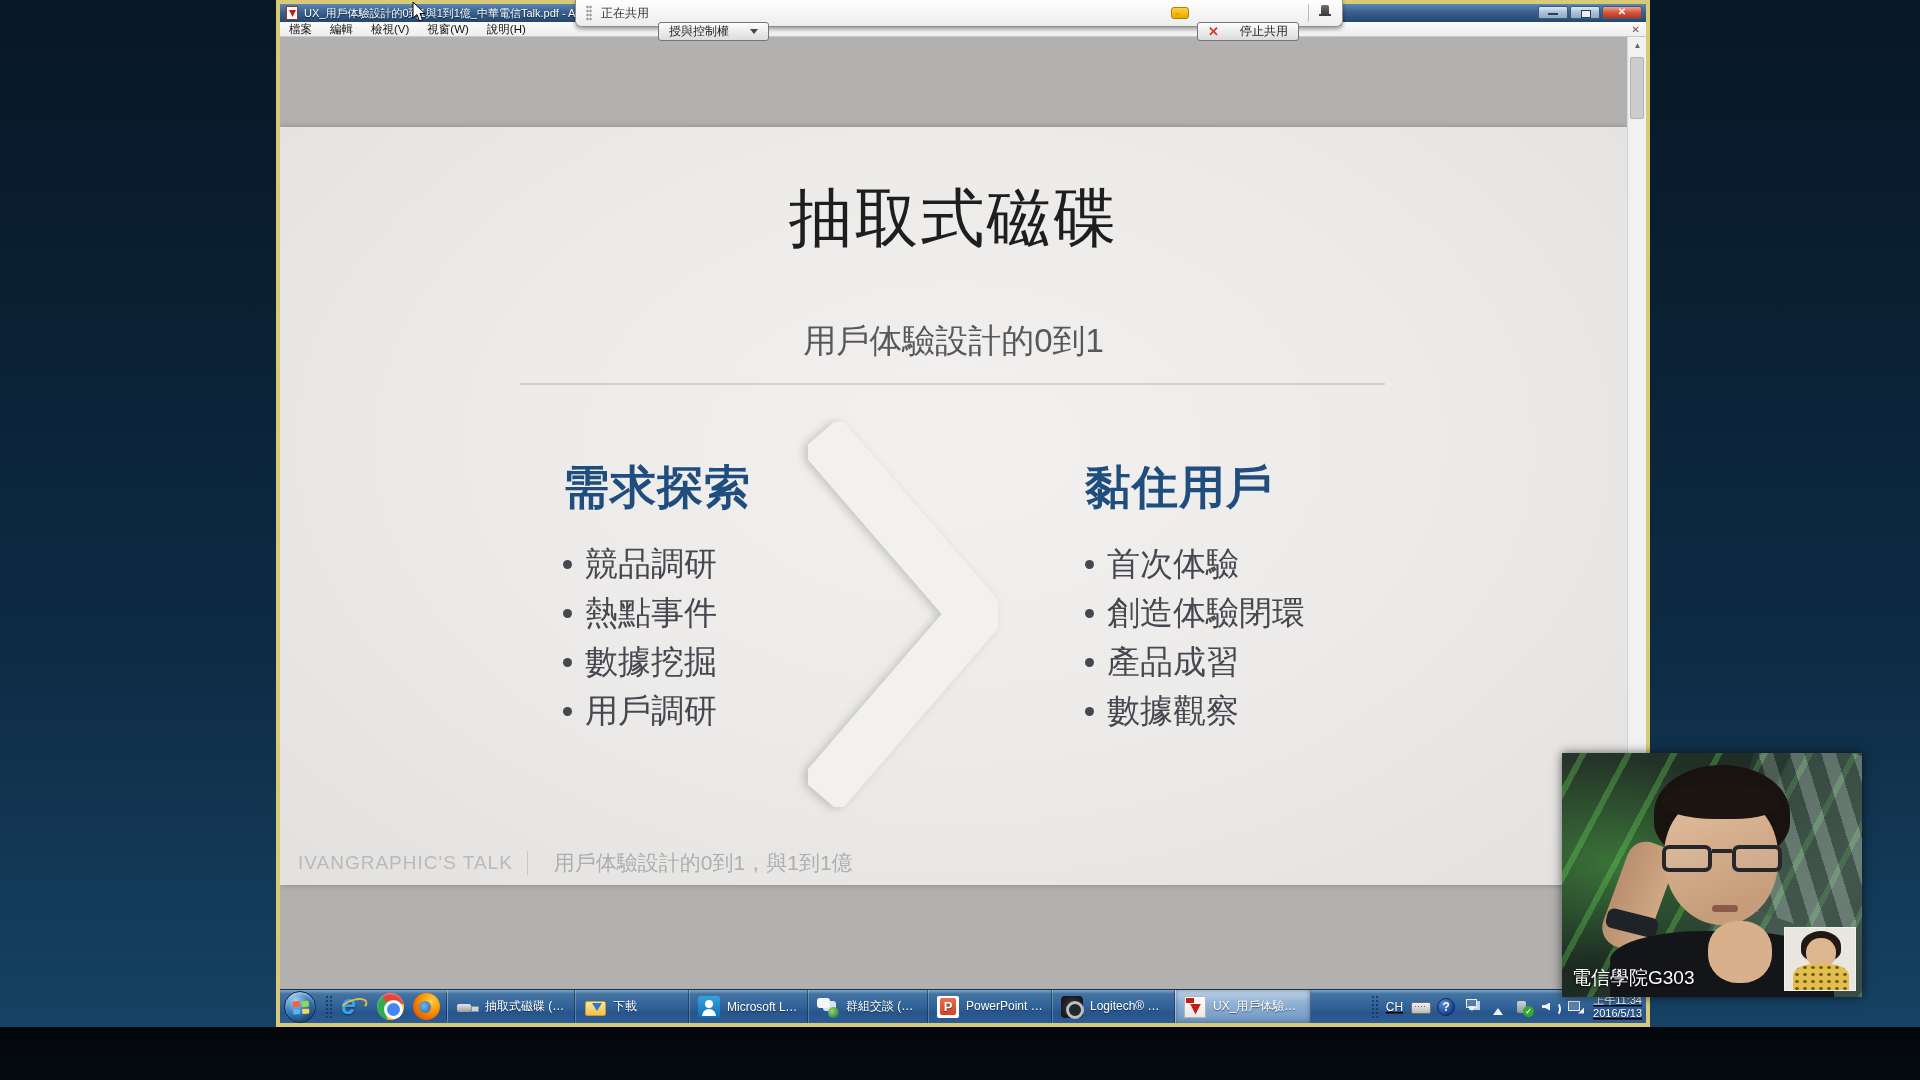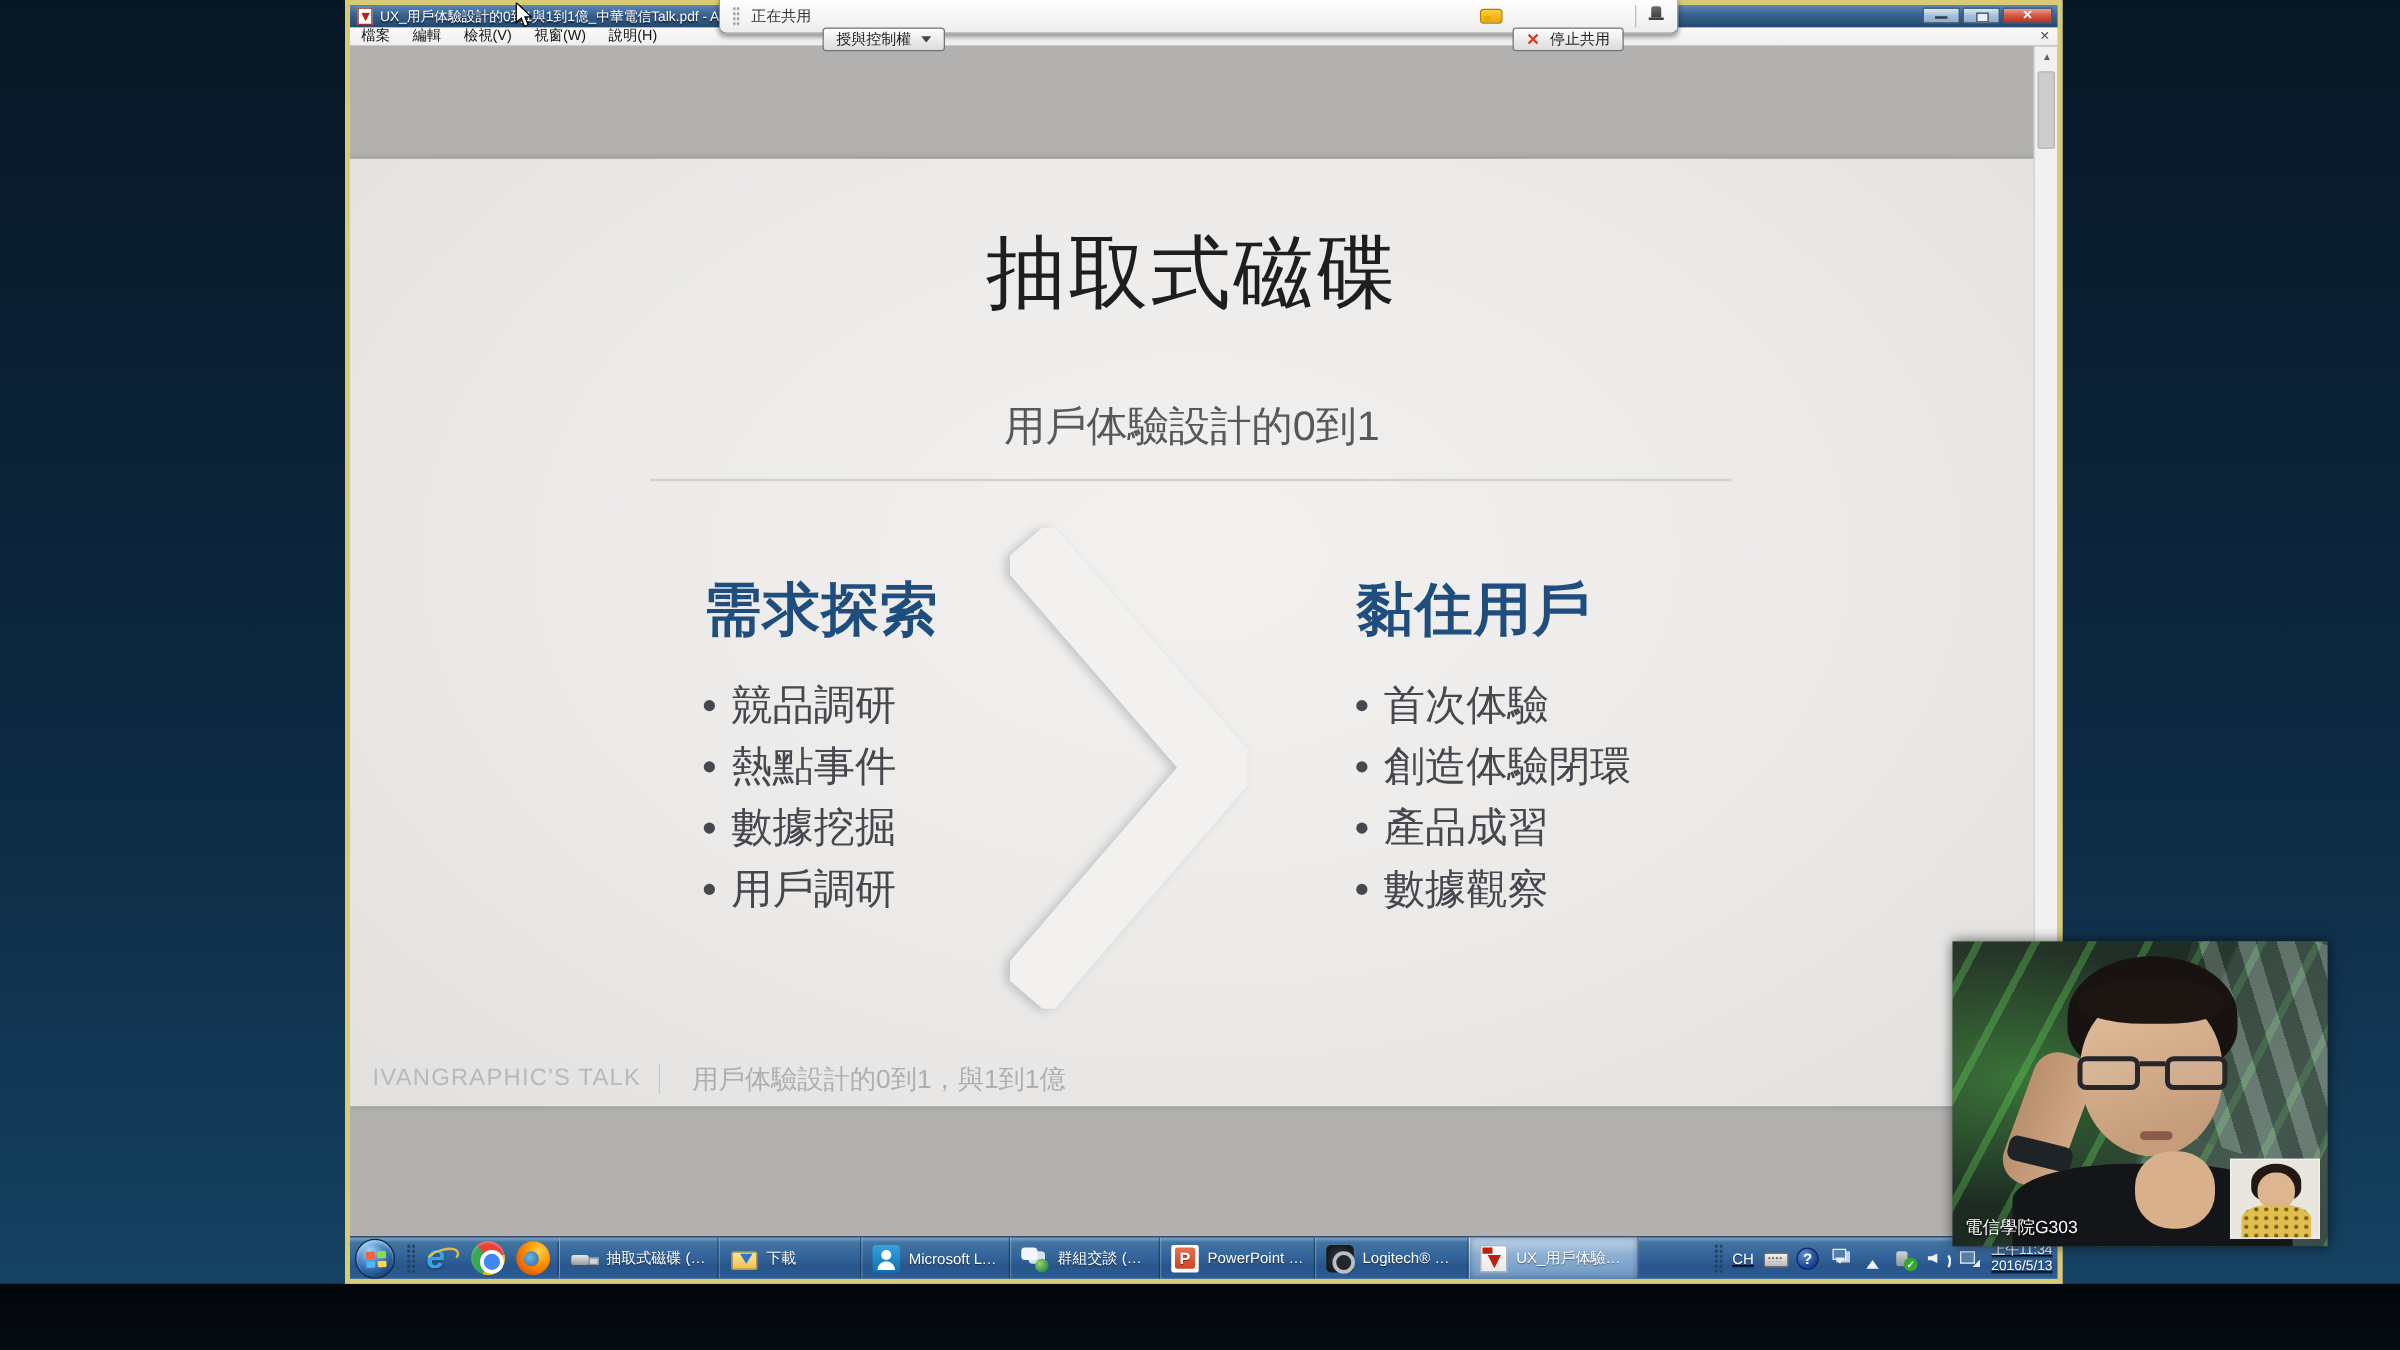--- a/index.html
+++ b/index.html
@@ -127,21 +127,21 @@
   .net-icon::after{content:"";position:absolute;right:1px;bottom:2px;width:6px;height:6px;background:#e8eef4;clip-path:polygon(0 100%,100% 100%,100% 0);}
   .tray-clock{color:#fff;font-size:11px;line-height:13px;text-align:right;text-shadow:0 1px 1px rgba(0,0,0,.5);}
 
   
   .share-toolbar{position:absolute;left:575px;top:0;width:768px;height:27px;z-index:10;
     background:linear-gradient(180deg,#fefefe,#ededed);border:1px solid #8f8f8f;border-top:none;
     border-radius:0 0 6px 6px;box-shadow:0 2px 4px rgba(0,0,0,.4);
     display:flex;align-items:center;gap:9px;padding:0 10px;}
   .st-grip{width:6px;height:16px;background-image:radial-gradient(#9c9c9c 1px,transparent 1.2px);background-size:3px 4px;}
   .st-status{font-size:12px;color:#333;}
-  .st-btn{display:flex;align-items:center;gap:8px;font-size:12px;color:#222;padding:0 10px;
+  .st-btn{display:flex;align-items:center;gap:21px;font-size:12px;color:#222;padding:0 10px;
     border:1px solid #757575;border-radius:3px;background:linear-gradient(180deg,#fdfdfd,#dcdcdc);margin-top:36px;}
   .st-caret{width:0;height:0;border:4px solid transparent;border-top:5px solid #444;margin-top:4px;}
   .st-spacer{flex:1;}
   .bubble-icon{position:relative;width:17px;height:15px;}
   .bubble-icon::before{content:"";position:absolute;left:0;top:1px;width:16px;height:10px;border-radius:3px;background:linear-gradient(180deg,#ffcf3e,#eca800);border:1px solid #b07e00;}
   .bubble-icon::after{content:"";position:absolute;left:3px;bottom:0;width:0;height:0;border:3px solid transparent;border-top:5px solid #eca800;}
   .stop-x{color:#d43c28;font-weight:bold;font-size:13px;line-height:13px;}
   .st-sep{width:1px;height:18px;background:#bcbcbc;}
   .pin-icon{position:relative;width:14px;height:18px;}
   .pin-icon::before{content:"";position:absolute;left:3px;top:1px;width:8px;height:9px;background:linear-gradient(180deg,#6e6e6e,#3f3f3f);border-radius:2px 2px 0 0;}
@@ -165,21 +165,21 @@
   .wc-face{position:absolute;left:102px;top:42px;width:114px;height:130px;
     background:linear-gradient(160deg,#dcb795 20%,#c59d7b 80%);border-radius:47% 47% 50% 52%;}
   .wc-fringe{position:absolute;left:100px;top:30px;width:118px;height:36px;background:#1d1512;border-radius:50% 50% 40% 45%;}
   .wc-glasses{position:absolute;left:100px;top:92px;width:120px;height:32px;}
   .wc-lens{position:absolute;top:0;width:50px;height:27px;border:4px solid #26262b;border-radius:7px;background:rgba(240,240,245,.10);}
   .wc-lens.l{left:0;} .wc-lens.r{right:0;}
   .wc-bridge{position:absolute;left:50px;top:4px;width:20px;height:0;border-top:4px solid #26262b;}
   .wc-mouth{position:absolute;left:150px;top:152px;width:26px;height:7px;background:#8c5a4a;border-radius:4px;}
   .wc-body{position:absolute;left:48px;top:178px;width:224px;height:70px;background:#141518;border-radius:42% 46% 0 0;}
   .wc-fist{position:absolute;left:146px;top:168px;width:64px;height:62px;background:#d8b08c;border-radius:46%;}
-  .wc-label{position:absolute;left:10px;bottom:6px;color:#fff;font-size:14px;text-shadow:0 1px 3px #000;z-index:5;}
+  .wc-label{position:absolute;left:10px;bottom:6px;color:#fff;font-size:19px;text-shadow:0 1px 3px #000;z-index:5;}
   .wc-inset{position:absolute;left:222px;top:174px;width:72px;height:64px;background:#e9e5df;border:1px solid #f2f2f2;z-index:4;overflow:hidden;}
   .ins-hair{position:absolute;left:16px;top:3px;width:40px;height:30px;background:#221813;border-radius:50% 50% 35% 35%;}
   .ins-face{position:absolute;left:21px;top:10px;width:30px;height:30px;background:#ddb58f;border-radius:48%;}
   .ins-body{position:absolute;left:8px;top:36px;width:56px;height:28px;border-radius:40% 40% 0 0;
     background:radial-gradient(#7a5b12 1.6px,transparent 2px),#e0bf4e;background-size:8px 7px;}
 
   
   .cursor{position:absolute;left:412px;top:2px;z-index:99;}
 </style>
 </head>

